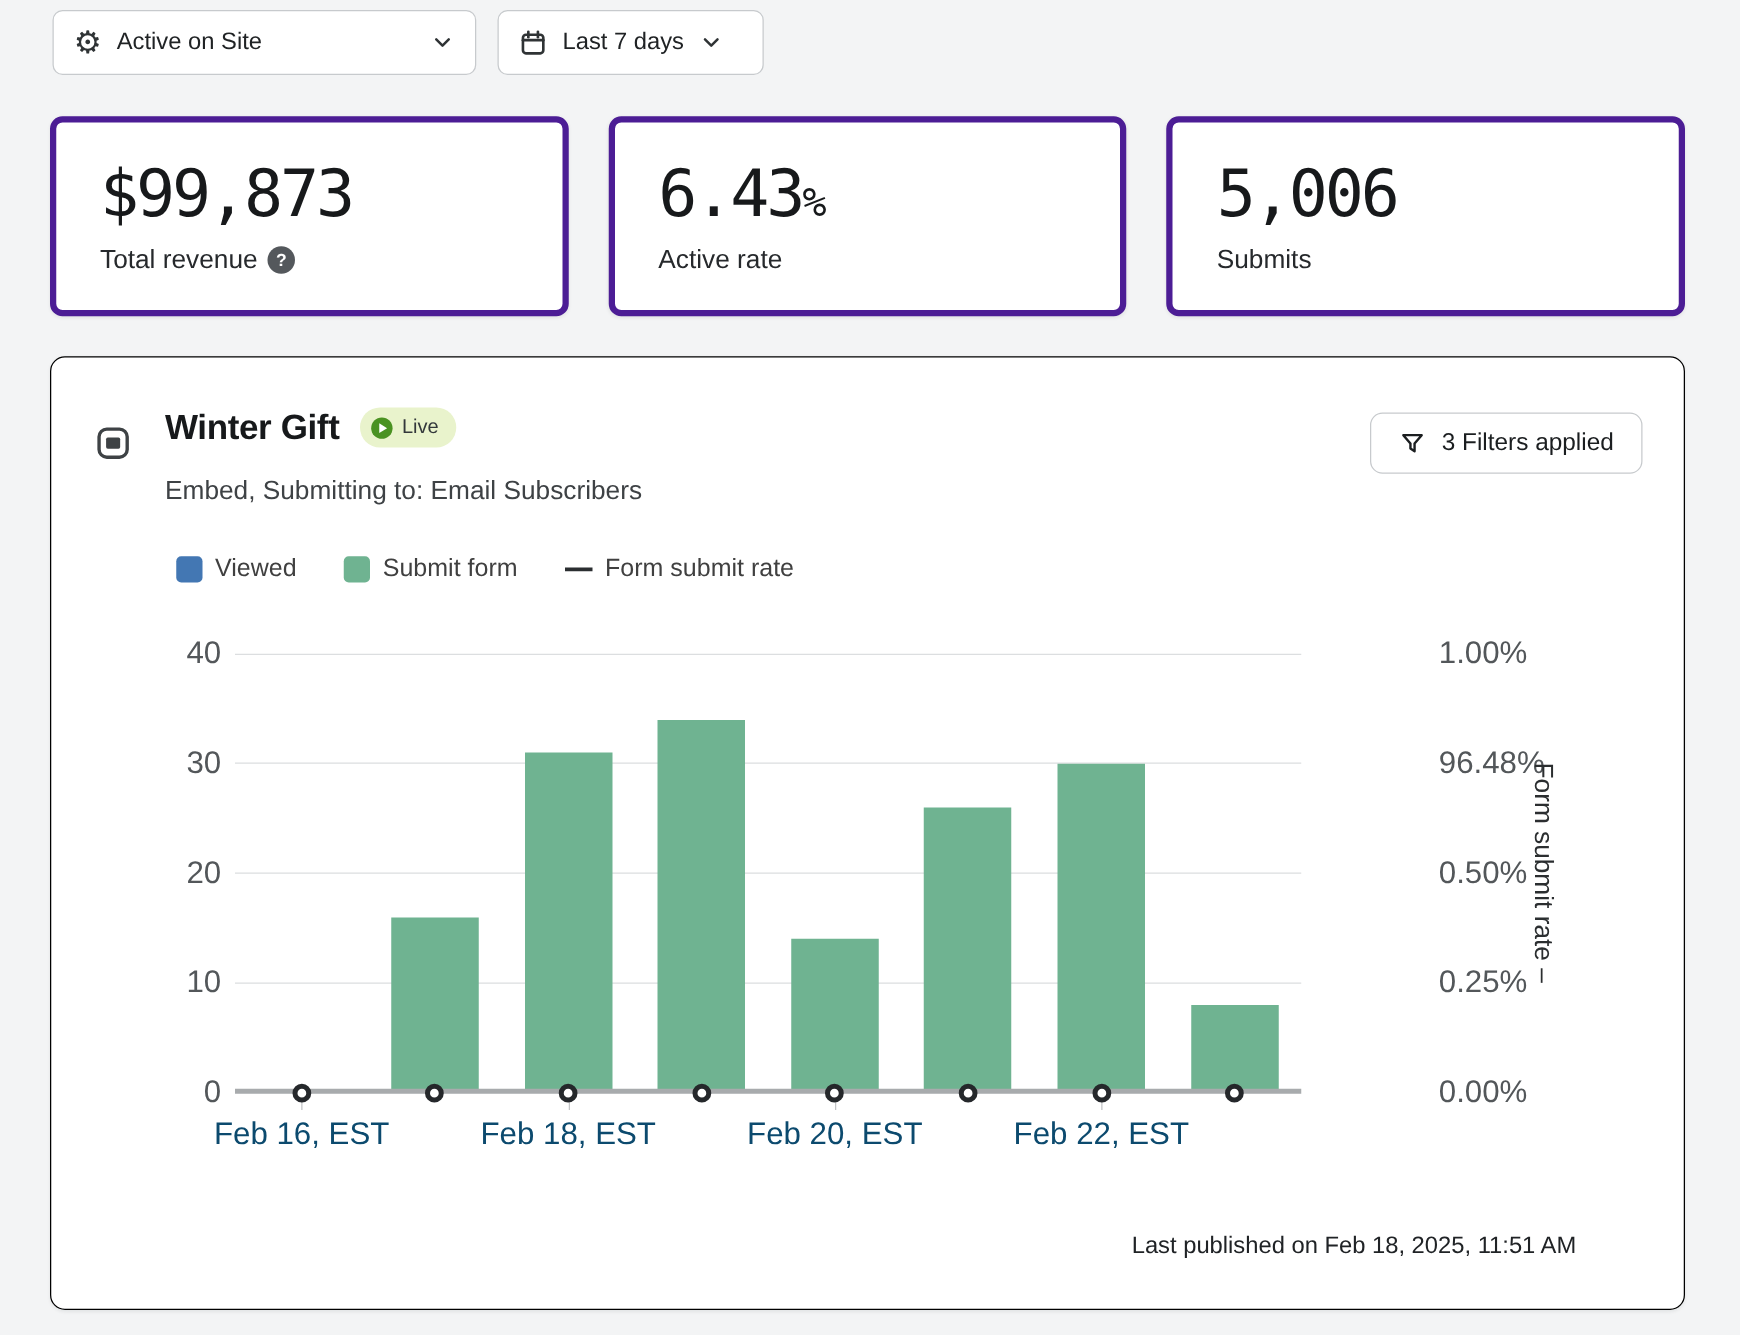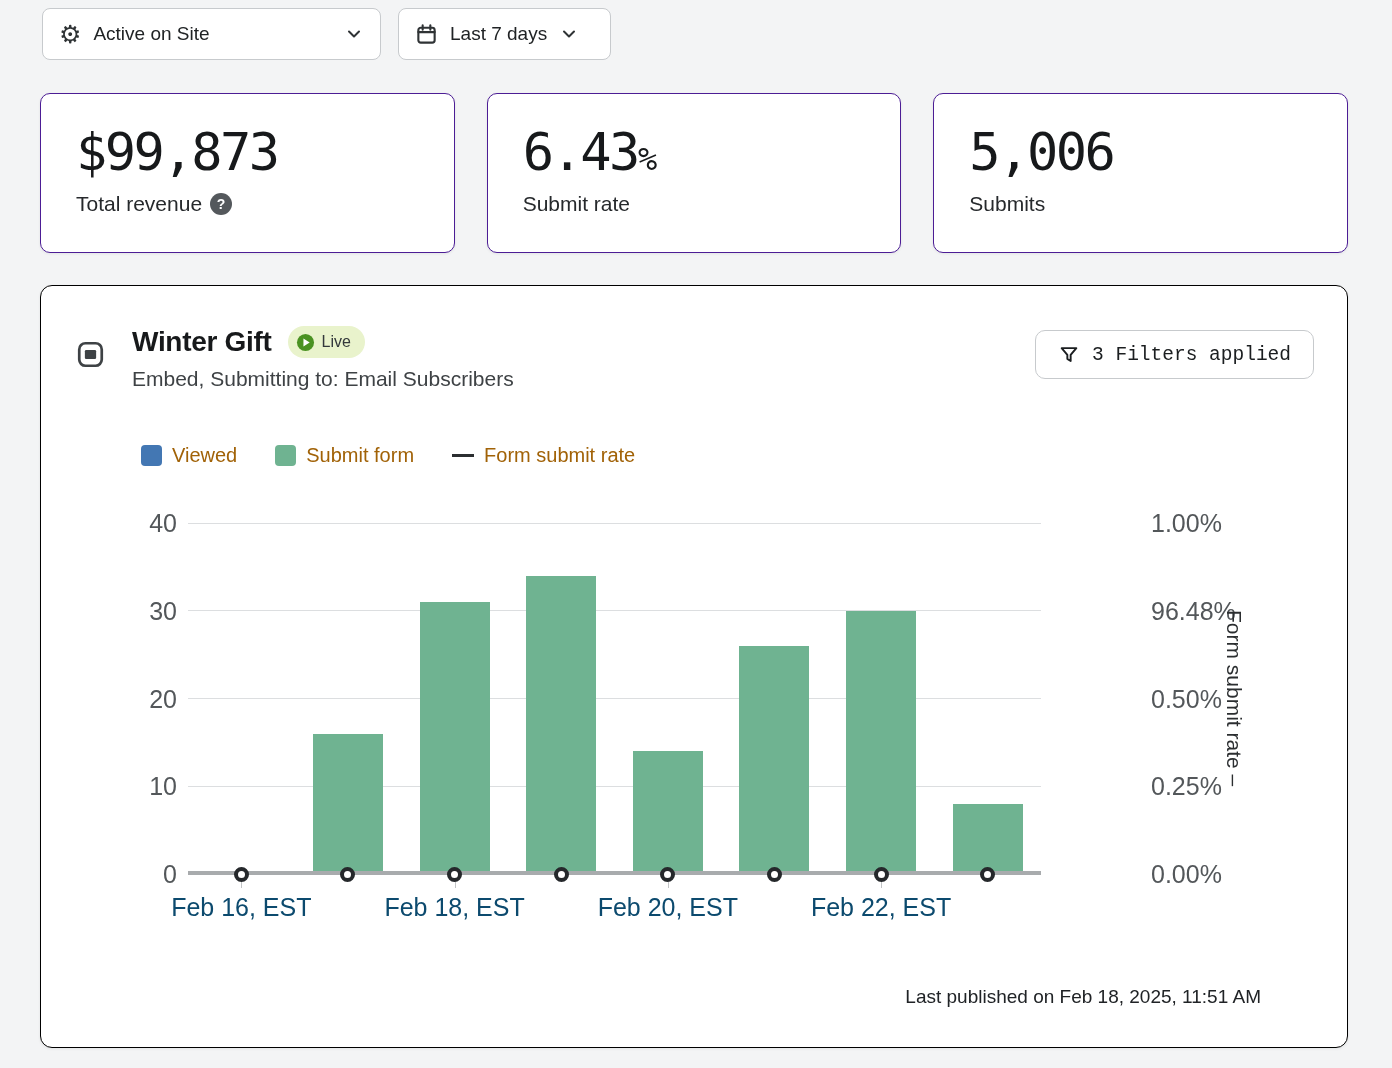--- a/index.html
+++ b/index.html
@@ -20,21 +20,21 @@
   }
   .dropdown.dd-status { width:339px; }
   .dropdown.dd-range  { width:213px; }
   .dropdown.dd-gran   { width:213px; }
   .dd-spacer { flex:1; }
   .gear-glyph { font-size:25px; line-height:1; color:#2f3335; }
   .icon-svg { display:block; }
   
   .stats { position:absolute; left:40px; top:93px; display:flex; gap:32px; width:1308px; }
   .stat-card {
-    background:#fff; border:1px solid #4c1d95; border-radius:10px;
+    background:#fff; border:5px solid #4c1d95; border-radius:10px;
     box-shadow:0 1px 3px rgba(18,25,33,0.07);
     height:160px; padding:30px 34px 0 35px; flex:1;
   }
   .stat-value {
     font-family:"DejaVu Sans Mono", monospace;
     font-size:52px; line-height:1.08; letter-spacing:-2.5px; color:#17191b; white-space:nowrap;
   }
   .stat-suffix { font-size:32px; letter-spacing:0; }
   .stat-label-row { margin-top:12px; display:flex; align-items:center; gap:8px; }
   .stat-label { font-size:21px; color:#26292c; }
@@ -50,30 +50,30 @@
     box-shadow:0 1px 3px rgba(18,25,33,0.07);
   }
   .card-header { position:absolute; left:36px; top:40px; display:flex; gap:28px; }
   .form-type-icon { margin-top:15px; }
   .form-title-row { display:flex; align-items:center; gap:16px; }
   .form-title { font-size:28px; font-weight:bold; color:#17191b; letter-spacing:-0.3px; }
   .live-badge {
     background:#e9f3cc; border-radius:16px; height:32px; padding:0 14px 0 8px;
     display:flex; align-items:center; gap:7px; font-size:16px; color:#33383b;
   }
-  .form-subtitle { margin-top:9px; font-size:21px; color:#3e4245; }
+  .form-subtitle { margin-top:23px; font-size:21px; color:#3e4245; }
   .filters-btn {
     position:absolute; right:33px; top:44px; height:49px;
     border:1px solid #c7cacd; border-radius:10px; background:#fff;
     display:flex; align-items:center; gap:12px; padding:0 22px;
-    font-size:19.5px; color:#1b1e20; cursor:pointer;font-family:Liberation Mono, monospace;
+    font-size:19.5px; color:#1b1e20; cursor:pointer;
   }
   
   .legend { position:absolute; left:100px; top:158px; display:flex; align-items:center; gap:38px; }
-  .legend-item { display:flex; align-items:center; gap:10px; font-size:20px; color:#a16207; cursor:pointer; }
+  .legend-item { display:flex; align-items:center; gap:10px; font-size:20px; color:#404040; cursor:pointer; }
   .sw-square { width:21px; height:21px; border-radius:4px; }
   .sw-line { width:22px; height:3px; background:#2b2e31; }
   .plot-area {
     position:absolute; left:147px; top:237px; width:853px; height:351px;
   }
   .gridline { position:absolute; left:0; width:100%; height:1px; background:#dcdee0; }
   .gridline.baseline { height:4px; background:#a8abad; z-index:3; }
   .bar { position:absolute; bottom:0; width:70px; background:#6fb391; z-index:2; }
   .rate-marker {
     position:absolute; width:15px; height:15px; border-radius:50%;
@@ -125,21 +125,21 @@
     <div class="stat-card">
       <div class="stat-value">$99,873</div>
       <div class="stat-label-row">
         <span class="stat-label">Total revenue</span>
         <span class="help-badge">?</span>
       </div>
     </div>
     <div class="stat-card">
       <div class="stat-value">6.43<span class="stat-suffix">%</span></div>
       <div class="stat-label-row">
-        <span class="stat-label">Submit rate</span>
+        <span class="stat-label">Active rate</span>
       </div>
     </div>
     <div class="stat-card">
       <div class="stat-value">5,006</div>
       <div class="stat-label-row">
         <span class="stat-label">Submits</span>
       </div>
     </div>
   </div>
 

